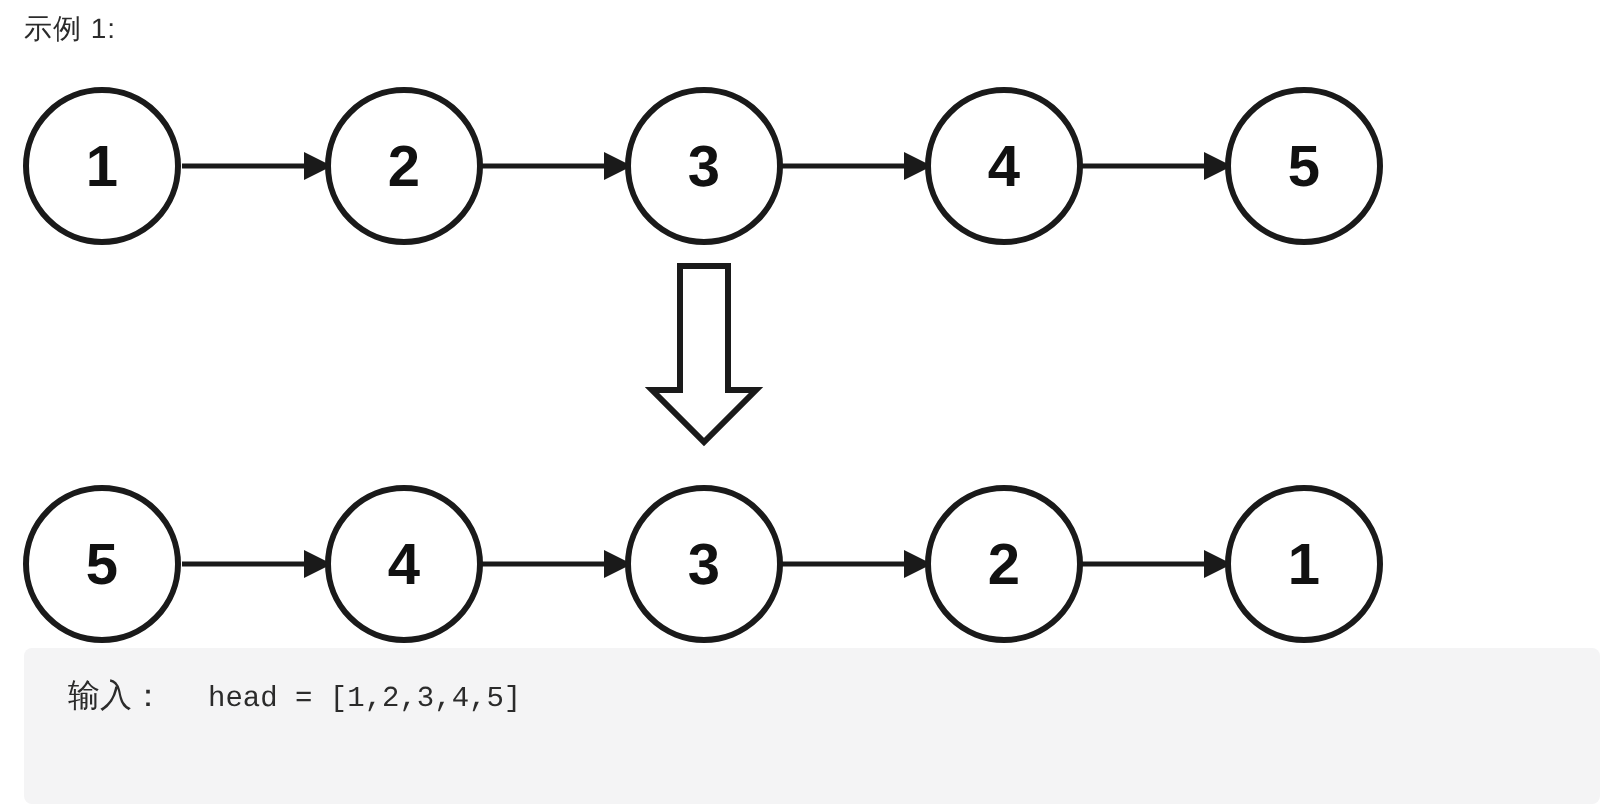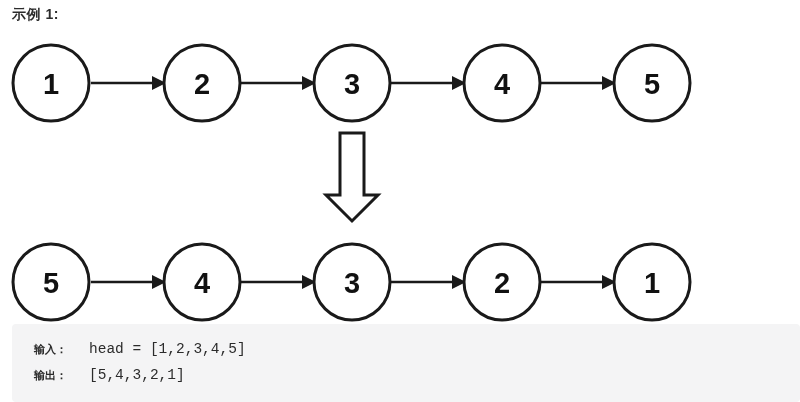--- a/index.html
+++ b/index.html
@@ -15,21 +15,21 @@
     font-family: "Liberation Sans", sans-serif;
     color: #2b2b2b;
   }
 
   
   #example-title {
     position: absolute;
     left: 12px;
     top: 6px;
     font-size: 14px;
-    font-weight: bold;
+    font-weight: normal;
     letter-spacing: 0.5px;
     color: #2b2b2b;
     white-space: pre;
   }
 
   
   #linked-list-diagram {
     position: absolute;
     left: 0;
     top: 0;
@@ -82,22 +82,22 @@
     padding: 12px 0 0 22px;
   }
   .io-line {
     font-size: 14.5px;
     line-height: 25px;
     white-space: pre;
     color: #2b2b2b;
   }
   .io-label {
     font-family: "Liberation Sans", sans-serif;
-    font-weight: bold;
-    font-size: 11px;
+    font-weight: normal;
+    font-size: 16px;
   }
   .io-value {
     font-family: "Liberation Mono", "DejaVu Sans Mono", monospace;
     font-size: 14.5px;
     color: #2b2b2b;
     padding-left: 22px;
   }
 </style>
 </head>
 <body>
@@ -191,14 +191,13 @@
         <circle class="node-circle" cx="652" cy="282" r="38"></circle>
         <text class="node-label" x="652" y="283">1</text>
       </g>
     </g>
 
   </svg>
 </div>
 
 <div id="io-box">
   <div class="io-line"><span class="io-label">输入：</span><span class="io-value">head = [1,2,3,4,5]</span></div>
-  <div class="io-line"><span class="io-label">输出：</span><span class="io-value">[5,4,3,2,1]</span></div>
 </div>
 
 </body></html>

